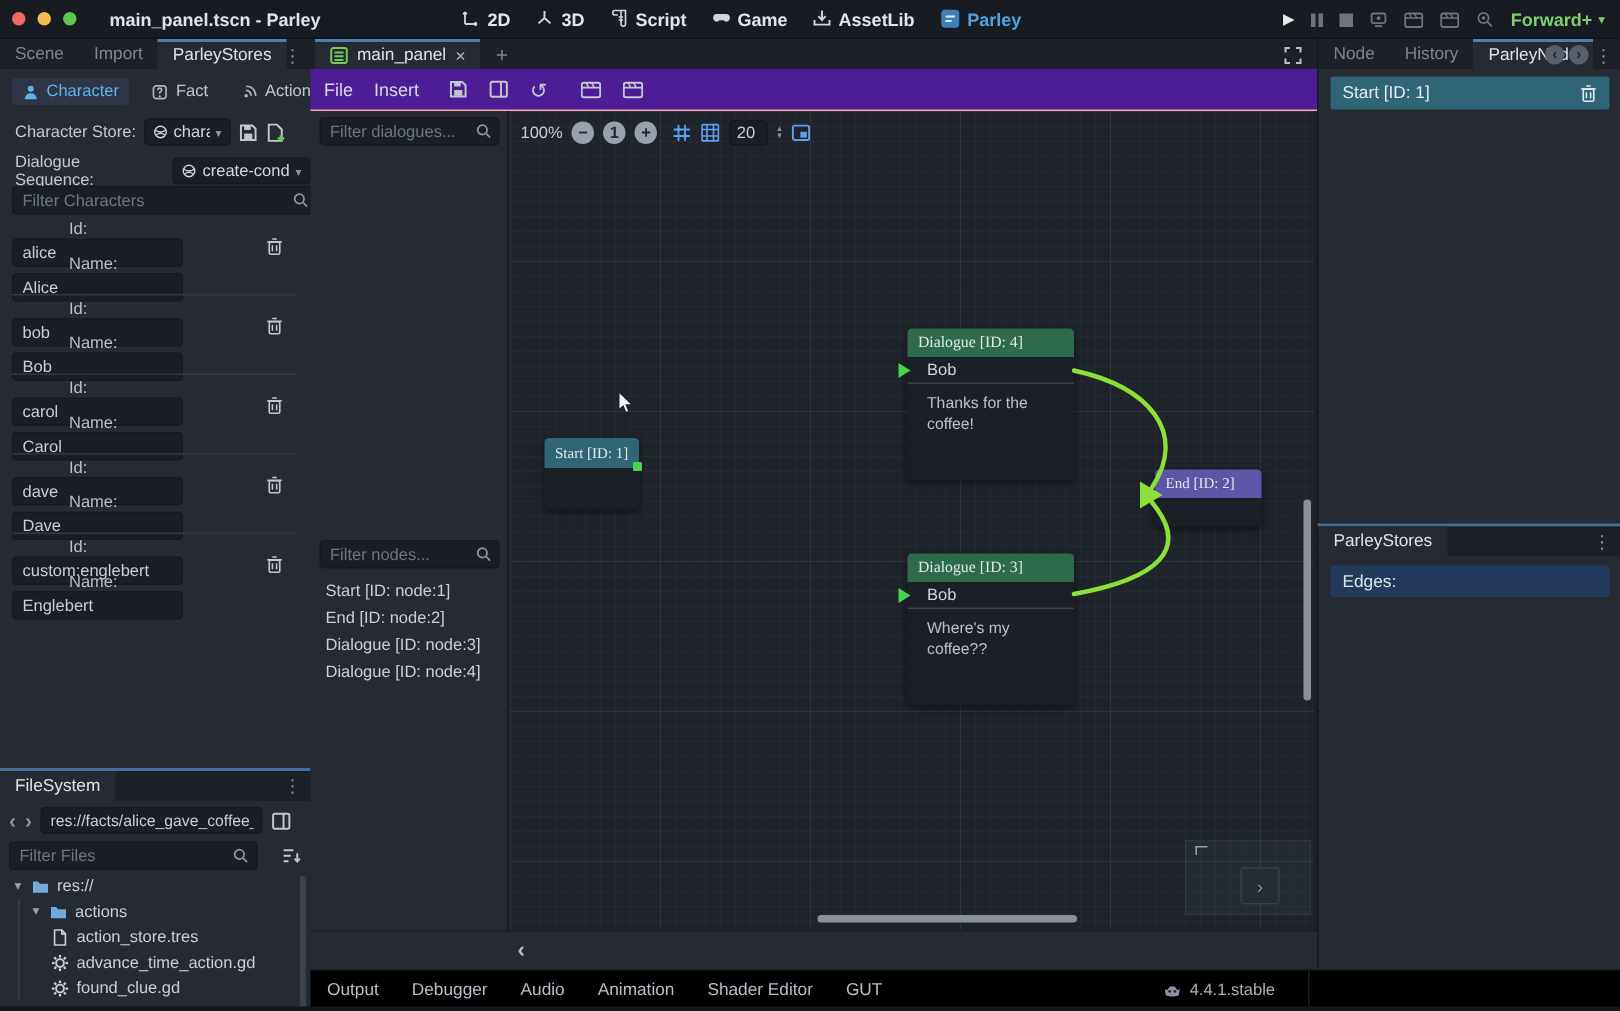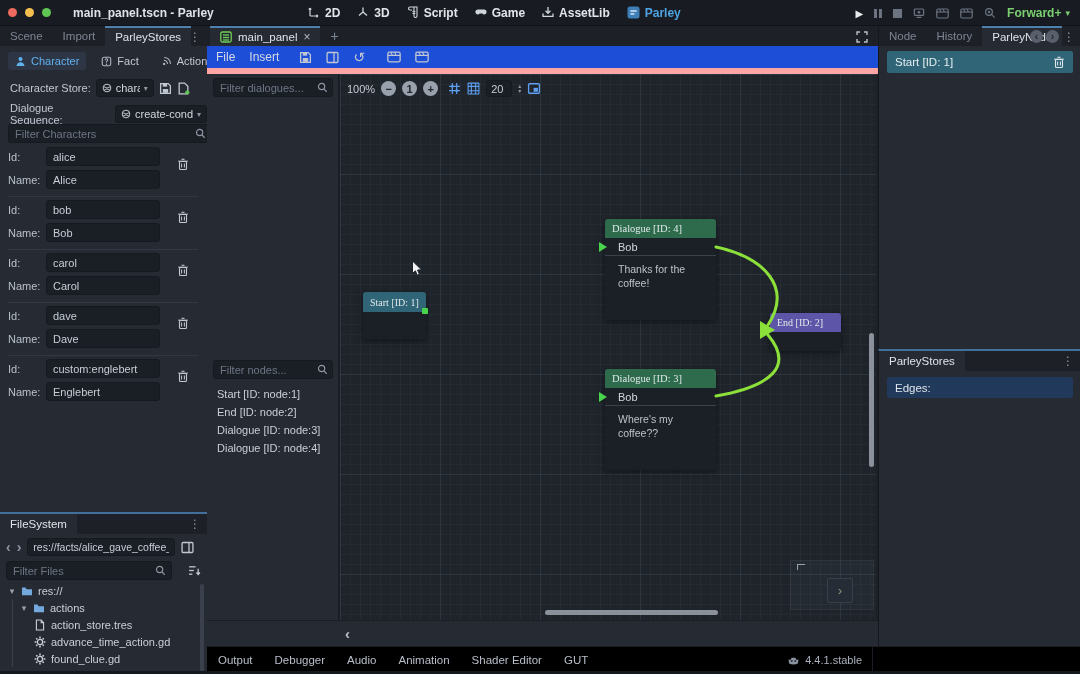--- a/index.html
+++ b/index.html
@@ -33,41 +33,41 @@
   .tab.active { background:#262b33; color:#dfe3e9; border-top:2px solid #4d80ac; }
 
   
   #left-top-dock { left:0; top:26px; width:207px; height:486px; background:#262b33; }
   #left-tabbar { position:absolute; left:0; top:0; width:207px; }
   .subtle-btn { background:#2e3545; border-radius:3px; }
   .store-tab { display:flex; align-items:center; gap:5px; padding:3px 7px; color:#c2c8d2; }
   .field-label { color:#c2c8d2; }
   .dropdown { display:flex; align-items:center; gap:4px; background:#1a1f26; border:1px solid #161a20; border-radius:3px; padding:2px 5px; color:#d2d7df; }
   .char-card { position:absolute; left:8px; width:190px; }
-  .char-row { position:absolute; display:flex; align-items:center; }
+  .char-row { position:absolute; display:flex; align-items:center;flex-direction:column; }
   .char-row .lab { width:38px; text-align:left; color:#b9c0ca; }
   .char-row input { width:114px; height:19px; padding:0 6px; }
   .trash-btn { position:absolute; left:164px; width:22px; display:flex; align-items:center; justify-content:center; color:#c2c8d2; }
   .card-divider { position:absolute; left:8px; width:190px; height:1px; background:#313843; }
   #add-character { position:absolute; left:8px; top:381px; width:190px; height:20px; background:#2b313c; border:1px solid #232831; border-radius:3px; color:#d6dae1; display:flex; align-items:center; justify-content:center; }
 
   
   #fs-dock { left:0; top:512px; width:207px; height:162px; background:#262b33; border-top:2px solid #436f9c; }
   #fs-tabbar { position:absolute; left:0; top:0; width:207px; }
   .nav-arrow { color:#8d95a2; font-size:14px; font-weight:bold; }
   #fs-path { width:148px; height:18px; padding:0 5px; font-size:10.5px; }
   #fs-tree { position:absolute; left:0; top:68px; width:200px; }
   .tree-row { display:flex; align-items:center; height:17px; gap:5px; color:#c9cfd8; }
   .tree-caret { color:#9aa2ae; font-size:9px; width:8px; text-align:center; }
   .guide { border-left:1px solid #3a4049; align-self:stretch; }
   #fs-scroll { position:absolute; right:3px; top:70px; width:4px; height:88px; background:#3a404c; border-radius:2px; }
 
   
   #editor-tabbar { left:207px; top:26px; width:671px; }
-  #editor-toolbar { left:207px; top:46px; width:671px; height:28px; background:#1d4ed8; display:flex; align-items:center; gap:14px; padding-left:9px; border-bottom:6px solid #fca5a5; }
+  #editor-toolbar { left:207px; top:46px; width:671px; height:28px; background:#4c1d95; display:flex; align-items:center; gap:14px; padding-left:9px; border-bottom:1px solid #fca5a5; }
   .toolbar-menu { color:#d6dae2; font-size:12px; }
   #side-panel { left:207px; top:74px; width:132px; height:546px; background:#262b33; border-right:1px solid #1a1e24; }
   .filter-input { width:120px; height:19px; padding:0 20px 0 6px; }
   .list-item { padding:3px 10px; color:#c9ced7; font-size:11px; }
   .search-in-box { position:absolute; color:#8d95a2; }
 
   
   #graph { left:340px; top:74px; width:536px; height:546px; background-color:#1f242b;
     background-image:
       linear-gradient(rgba(130,160,190,0.05) 1px, transparent 1px),
@@ -104,21 +104,21 @@
   #right-dock { left:878px; top:26px; width:202px; height:323px; background:#262b33; border-left:1px solid #14171c; }
   #right-tabbar { position:absolute; left:0; top:0; width:202px; }
   .nav-circle { width:13px; height:13px; border-radius:50%; background:#59606c; color:#22262d; font-size:10px; font-weight:bold; display:flex; align-items:center; justify-content:center; }
   #selected-node-bar { position:absolute; left:8px; top:25px; width:186px; height:22px; background:#2f6577; border-radius:2px; display:flex; align-items:center; padding:0 8px; color:#e3edef; font-size:11.5px; }
   #edges-dock { left:878px; top:349px; width:202px; height:297px; background:#262b33; border-left:1px solid #14171c; border-top:2px solid #436f9c; }
   #edges-row { position:absolute; left:8px; top:26px; width:186px; height:21px; background:#21395a; border-radius:2px; display:flex; align-items:center; padding:0 8px; color:#dfe5ec; font-size:11.5px; }
 
   
   #bottom-bar { left:207px; top:646px; width:873px; height:26px; background:#000000; border-top:1px solid #1a1e24; display:flex; align-items:center; }
   .bb-item { padding:0 11px; color:#b8bfca; font-size:11.5px; }
-  #version { position:absolute; right:207px; top:0; height:26px; display:flex; align-items:center; gap:5px; color:#aab1bc; padding-right:10px; border-right:1px solid #1a1e24;justify-content:space-between; }
+  #version { position:absolute; right:207px; top:0; height:26px; display:flex; align-items:center; gap:5px; color:#aab1bc; padding-right:22px; border-right:1px solid #1a1e24;justify-content:space-between; }
   #bottom-edge { left:0; top:671px; width:1080px; height:3px; background:#14171c; }
 
   .cursor { pointer-events:none; }
 </style>
 </head>
 <body>
 
 <svg width="0" height="0" style="position:absolute">
   <defs>
     <symbol id="i-search" viewBox="0 0 12 12">

